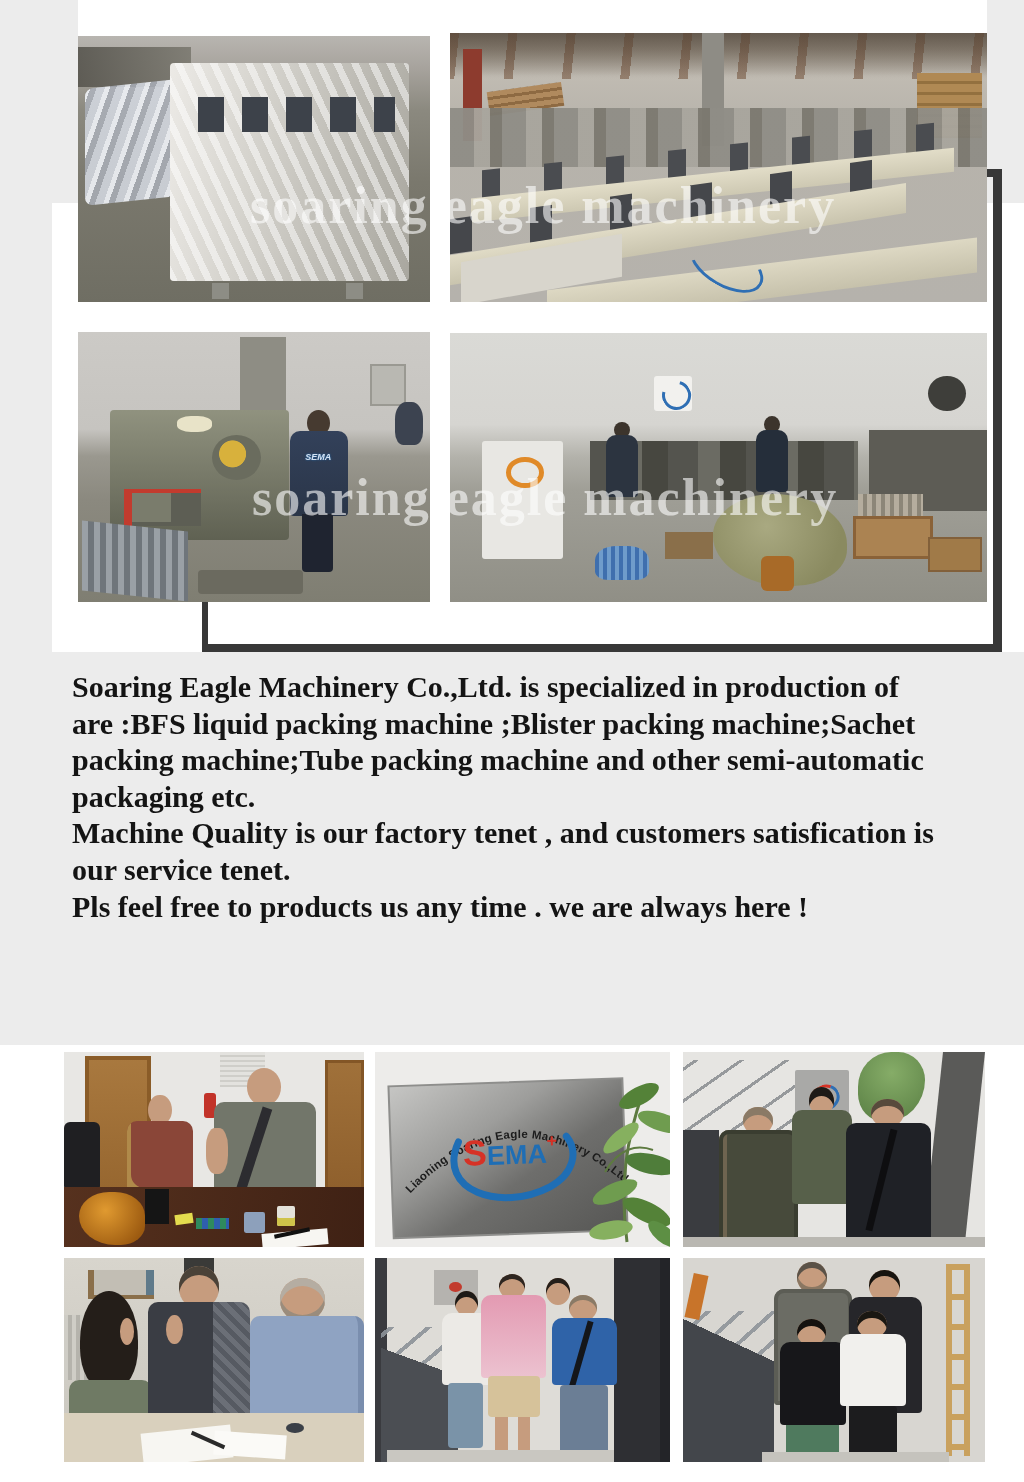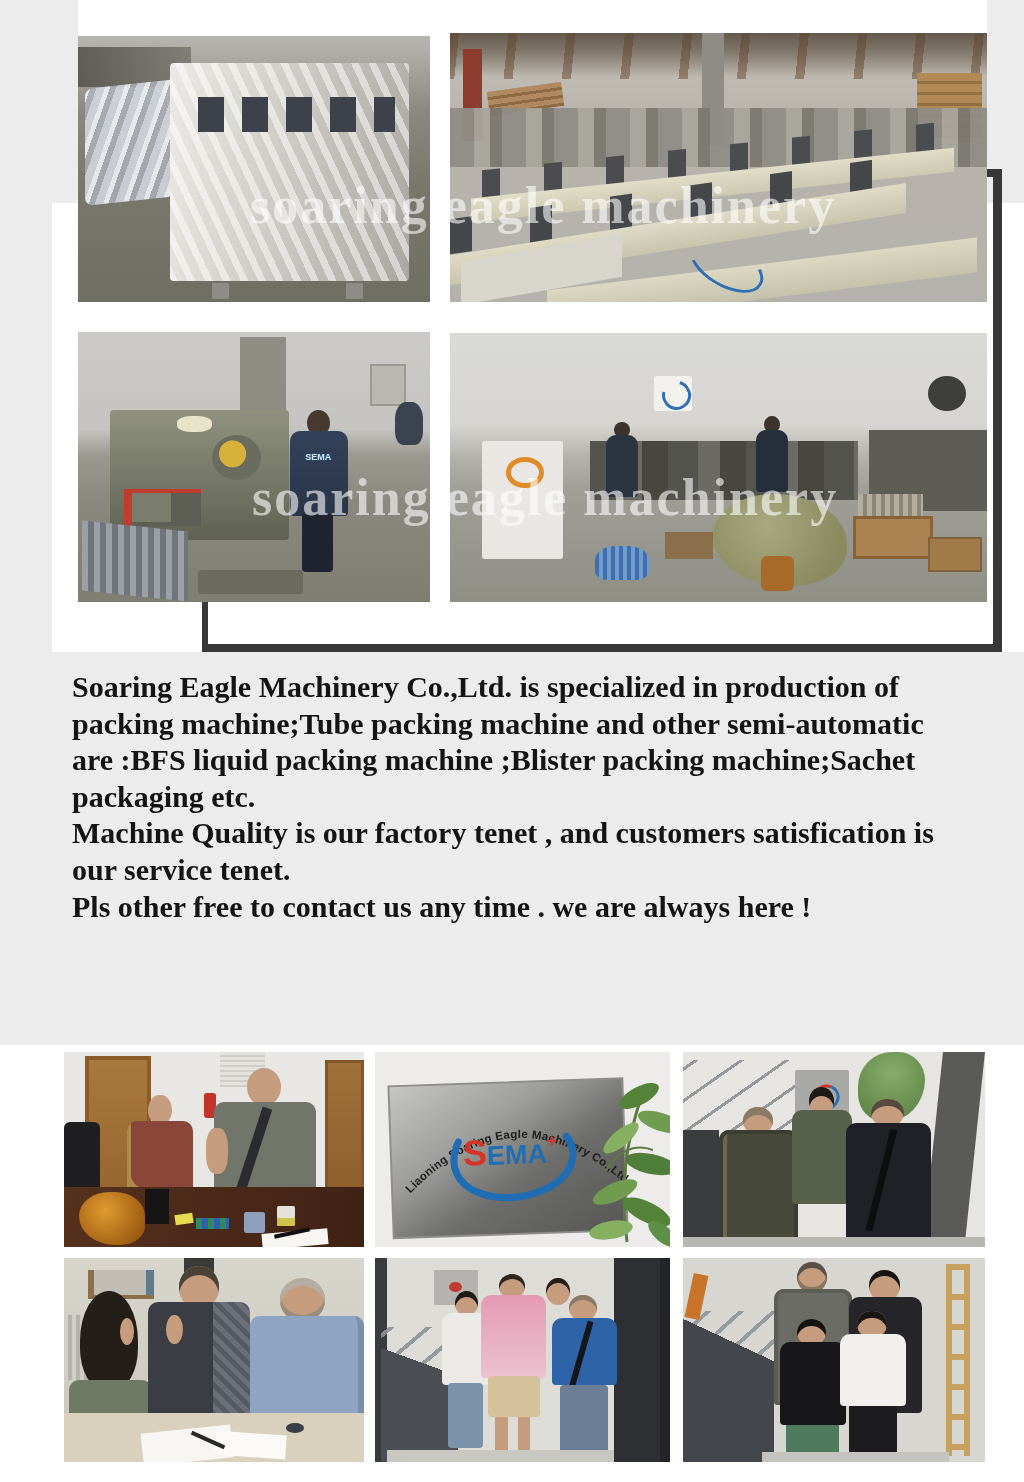--- a/index.html
+++ b/index.html
@@ -86,21 +86,21 @@
                 background:radial-gradient(circle at 42% 42%,#d8b13c 0 34%,#6a6c5e 36% 100%);"></div>
     <div class="abs" style="left:28%;top:31%;width:10%;height:6%;border-radius:40%;background:#e8e3c8;"></div>
     <div class="abs" style="left:13%;top:58%;width:22%;height:14%;background:#7a7c6c;
                 box-shadow:inset 8px 4px 0 #c23b2e, inset -30px -4px 0 rgba(40,40,40,.35);"></div>
     <div class="abs" style="left:1%;top:72%;width:30%;height:26%;transform:skewY(6deg);
                 background:repeating-linear-gradient(90deg,#9aa0a6 0 6px,#6f757b 6px 12px);"></div>
     <div class="abs" style="left:60%;top:29%;width:17%;height:60%;">
       <div class="hd" style="left:30%;top:0;width:38%;height:16%;background:#463a30;"></div>
       <div class="bd" style="left:2%;top:13%;width:96%;height:52%;background:linear-gradient(180deg,#33415a,#2a3548);">
         <span class="abs" style="left:26%;top:24%;font-family:'Liberation Sans',sans-serif;font-size:9px;font-weight:bold;
-                     color:#d4e2f2;text-shadow:0 0 2px #1f6eb5;">SEMA</span>
+                     color:#d4e2f2;text-shadow:0 0 2px #1f6eb5;font-style:italic;">SEMA</span>
       </div>
       <div class="abs" style="left:22%;top:64%;width:52%;height:36%;background:#1f2430;border-radius:0 0 4px 4px;"></div>
     </div>
     <div class="abs" style="left:34%;top:88%;width:30%;height:9%;background:#6b6a5f;border-radius:4px;"></div>
   </div>
 
   <div class="ph" style="left:450px;top:333px;width:537px;height:269px;
               background:linear-gradient(180deg,#dadad6 0%,#d6d5d1 34%,#b3b2ab 46%,#a09f97 58%,#908f86 100%);">
     <div class="abs" style="right:4%;top:16%;width:7%;height:13%;border-radius:50%;background:#3e3e3a;"></div>
     <div class="abs" style="left:38%;top:16%;width:7%;height:13%;background:#f2f1ee;border-radius:3px;">
@@ -133,26 +133,26 @@
                 box-shadow:inset 0 0 0 2px #82603a;"></div>
     <div class="abs" style="left:76%;top:60%;width:12%;height:8%;
                 background:repeating-linear-gradient(90deg,#b5ad9e 0 5px,#8c8678 5px 9px);"></div>
   </div>
 
   <div class="wm" style="left:250px;top:176px;">soaring eagle machinery</div>
   <div class="wm" style="left:252px;top:468px;">soaring eagle machinery</div>
 
   <div class="desc">
     <div>Soaring Eagle Machinery Co.,Ltd. is specialized in production of</div>
+    <div>are :BFS liquid packing machine ;Blister packing machine;Sachet</div>
     <div>packing machine;Tube packing machine and other semi-automatic</div>
-    <div>are :BFS liquid packing machine ;Blister packing machine;Sachet</div>
     <div>packaging etc.</div>
     <div>Machine Quality is our factory tenet , and customers satisfication is</div>
     <div>our service tenet.</div>
-    <div>Pls other free to contact us any time . we are always here !</div>
+    <div>Pls feel free to products us any time . we are always here !</div>
   </div>
 
   <div class="ph" style="left:64px;top:1052px;width:300px;height:195px;background:#e8e7e4;">
     <div class="abs" style="left:7%;top:2%;width:22%;height:72%;background:linear-gradient(#a9793f,#96662f);
                 box-shadow:inset 0 0 0 4px #8a5c28, inset 14px 14px 0 -10px #7c5222;"></div>
     <div class="abs" style="right:0;top:4%;width:13%;height:70%;background:linear-gradient(#a0713a,#8e5f2c);
                 box-shadow:inset 0 0 0 3px #835626;"></div>
     <div class="abs" style="left:52%;top:0;width:15%;height:18%;
                 background:repeating-linear-gradient(180deg,#e3e2de 0 3px,#cfcec9 3px 5px);"></div>
     <div class="abs" style="left:46.5%;top:21%;width:4%;height:13%;border-radius:3px;background:#c23329;"></div>

